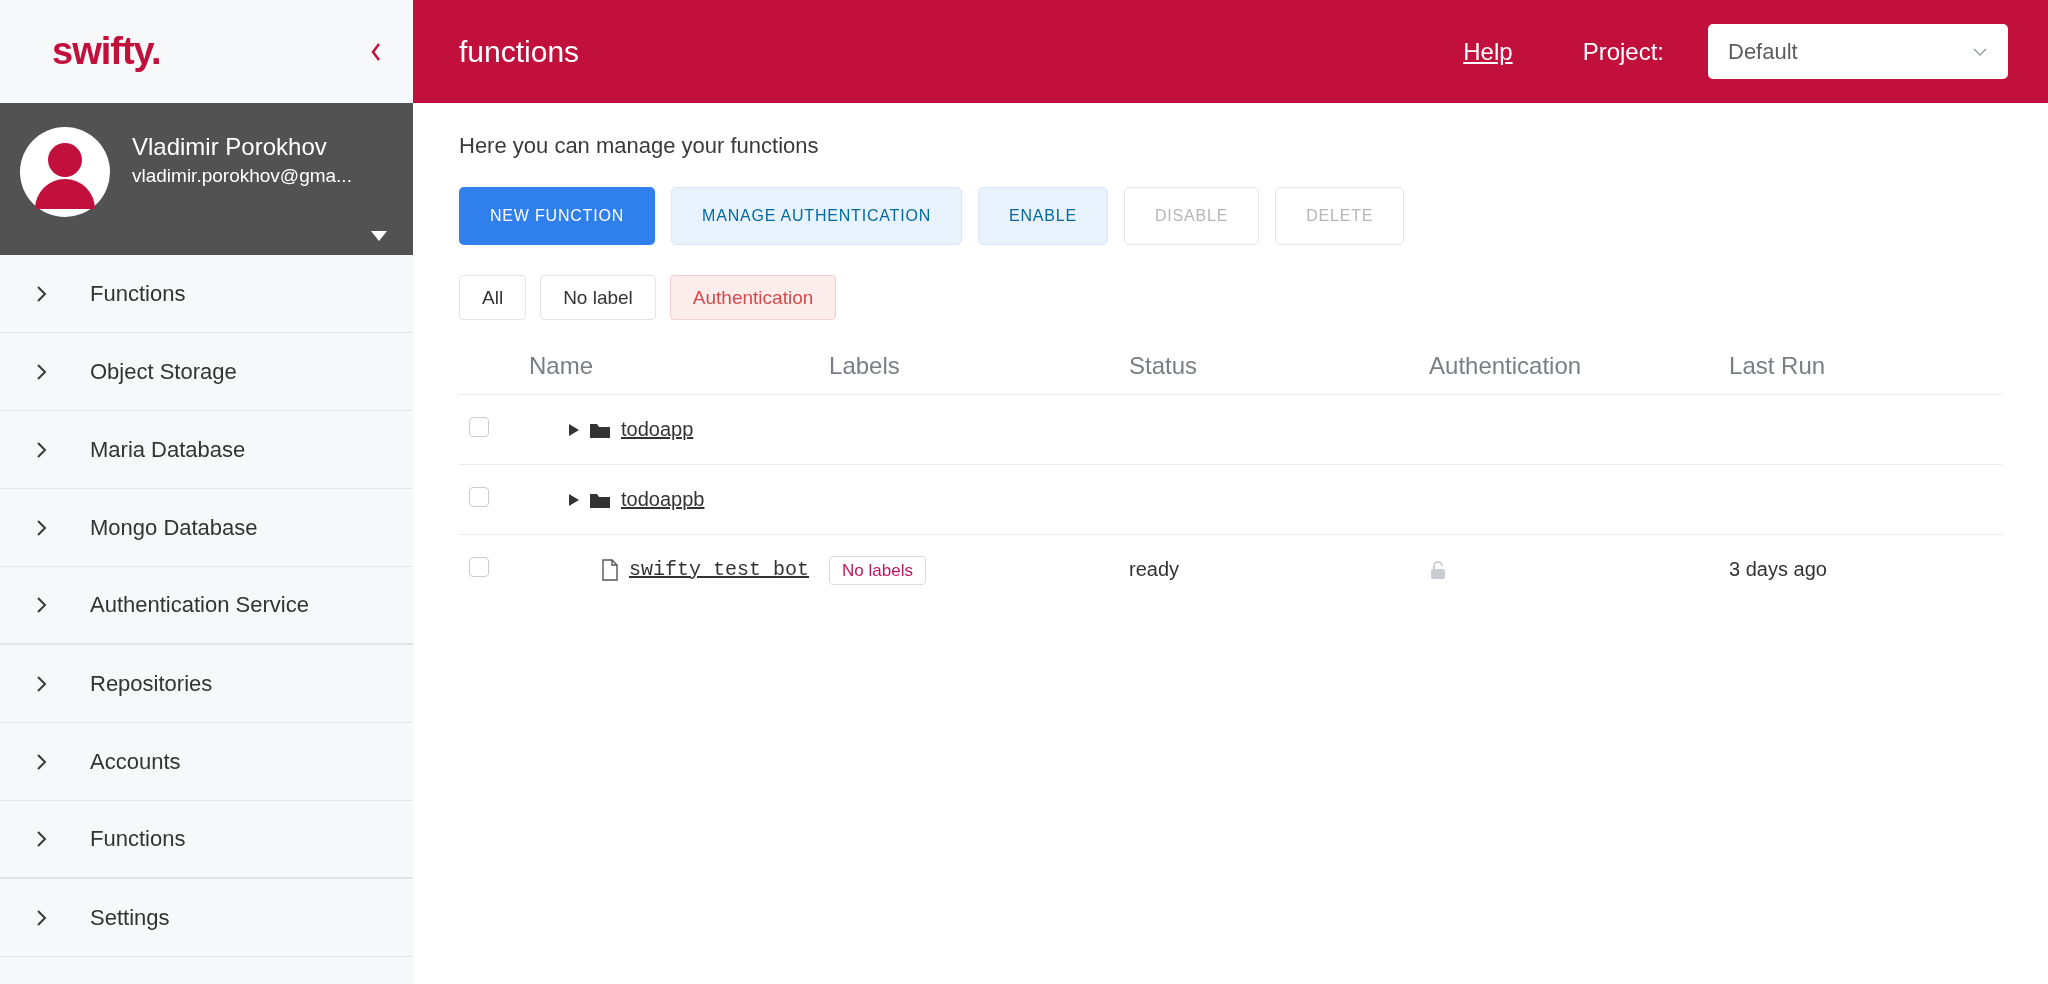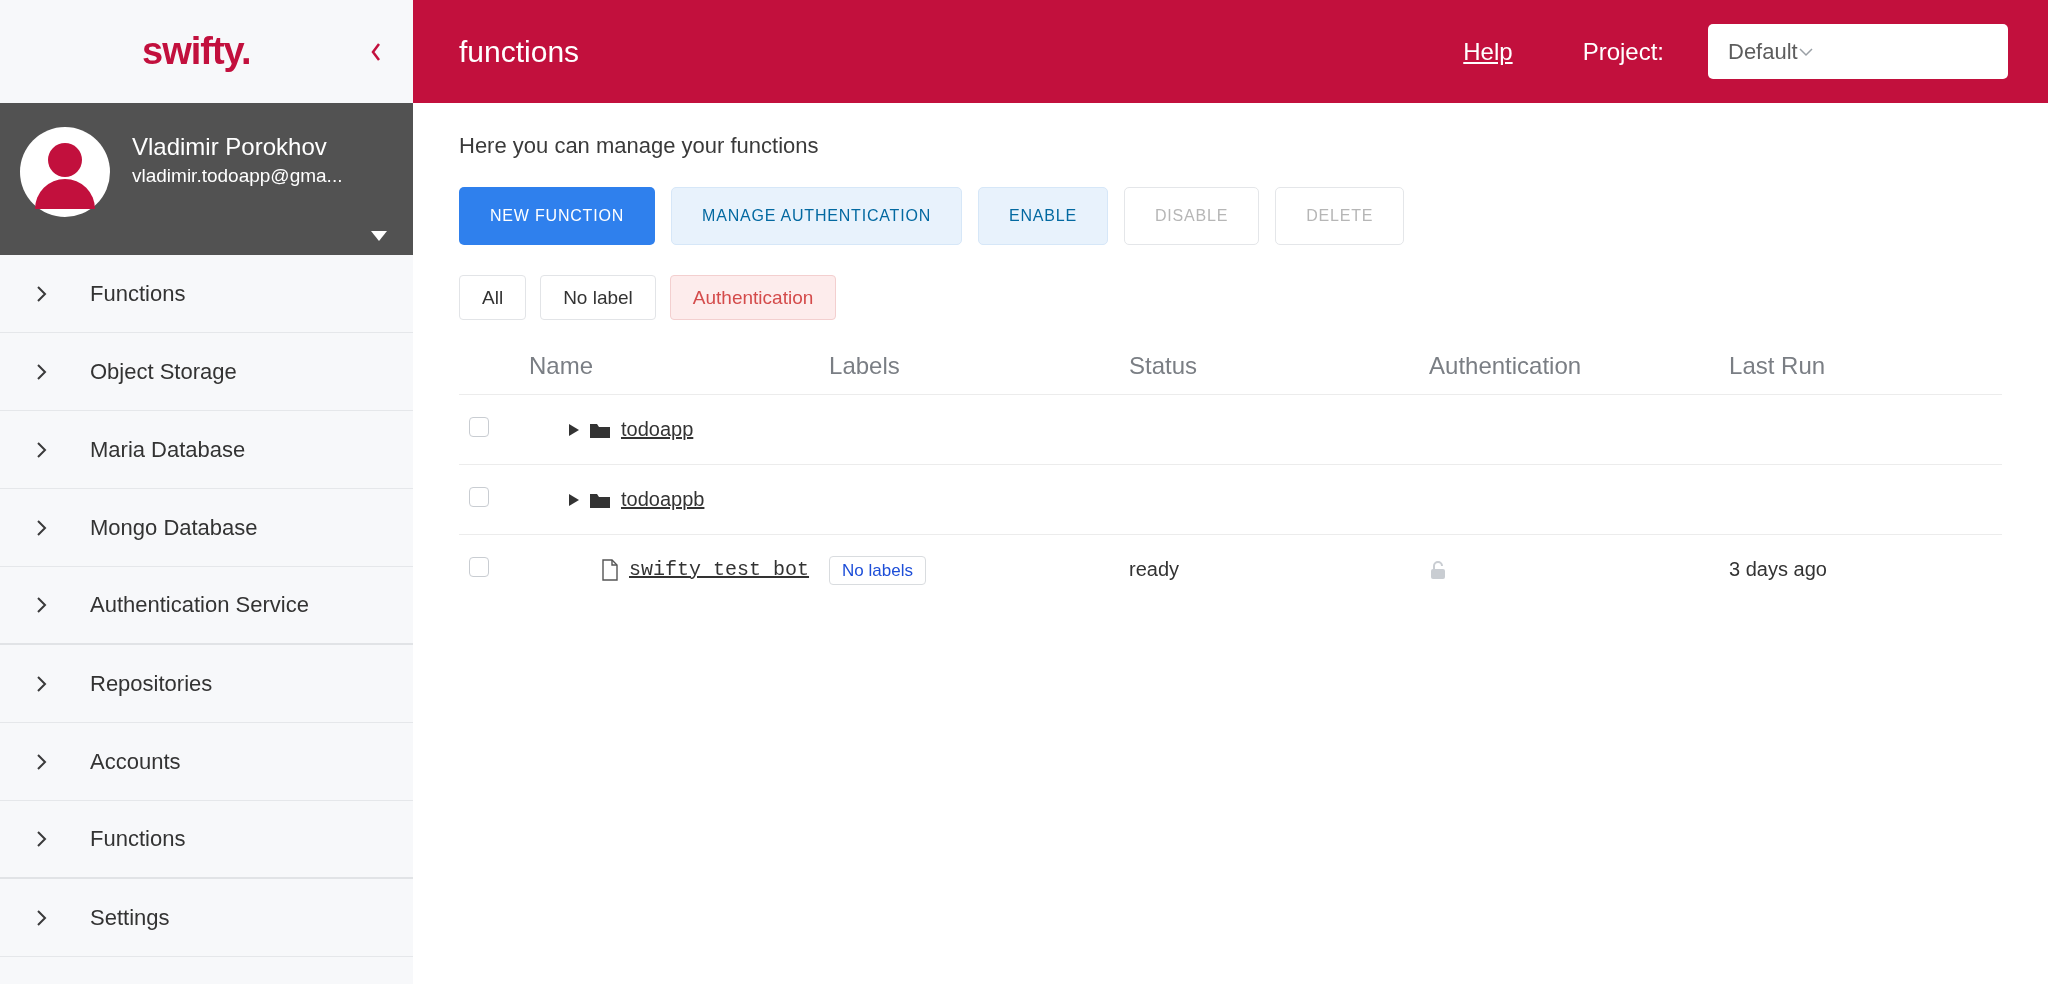--- a/index.html
+++ b/index.html
@@ -21,22 +21,21 @@
       flex: 0 0 413px;
       display: flex;
       flex-direction: column;
       background: #f7f8fa;
     }
     .sb-head {
       height: 103px;
       display: flex;
       align-items: center;
       justify-content: space-between;
-      padding: 0 30px 0 110px;
-      margin-left: 32px;
+      padding: 0 30px 0 52px;
     }
     .brand {
       font-size: 38px;
       font-weight: 800;
       color: #c2103d;
       letter-spacing: -1px;
     }
     .brand-dot { color: #c2103d; }
     .collapse-ic svg { stroke: #c2103d; stroke-width: 2.5; fill: none; }
 
@@ -97,21 +96,21 @@
       margin-right: 42px;
     }
     .proj-label { font-size: 24px; margin-right: 16px; }
     .proj-select {
       height: 55px;
       width: 300px;
       background: #fff;
       border-radius: 5px;
       display: flex;
       align-items: center;
-      justify-content: flex-start;
+      justify-content: space-between;
       padding: 0 20px;
       color: #5d5d5d;
       font-size: 22px;
       cursor: pointer;
     }
     .proj-select svg { stroke:#9aa0a6; fill:none; stroke-width:1.5; }
 
     .content { padding: 30px 46px; }
     .subtitle { font-size: 22px; color:#3a3a3a; margin-bottom: 28px; }
 
@@ -189,21 +188,21 @@
     .row-name.indent { padding-left:40px; }
     .tri svg{ fill:#333; }
     .fold svg{ fill:#333; }
     .file svg{ stroke:#555; fill:none; stroke-width:1.4; }
     .link { text-decoration: underline; cursor:pointer; }
     .tag {
       border:1px solid #d9dcdf;
       border-radius:4px;
       padding:4px 12px;
       font-size:17px;
-      color:#1d4ed8;
+      color:#be185d;
     }
     .lock svg{ fill:#c9cdd2; }
   </style>
 </head>
 <body>
 
 <div class="layout">
 
   <aside class="sidebar">
 
@@ -221,21 +220,21 @@
     <div class="user-box">
       <div class="avatar">
         <svg viewBox="0 0 90 90" width="90" height="90">
           <circle cx="45" cy="45" r="45" fill="#fff"></circle>
           <circle cx="45" cy="33" r="17" fill="#c2103d"></circle>
           <path d="M15 82 a30 30 0 0 1 60 0 Z" fill="#c2103d"></path>
         </svg>
       </div>
       <div class="user-text">
         <div class="u-name">Vladimir Porokhov</div>
-        <div class="u-email">vladimir.todoapp@gma...</div>
+        <div class="u-email">vladimir.porokhov@gma...</div>
       </div>
     </div>
     <div class="user-caret-row">
       <span>
         <svg width="16" height="10" viewBox="0 0 16 10">
             <polygon points="0,0 16,0 8,10"></polygon>
           </svg>
       </span>
     </div>
 

